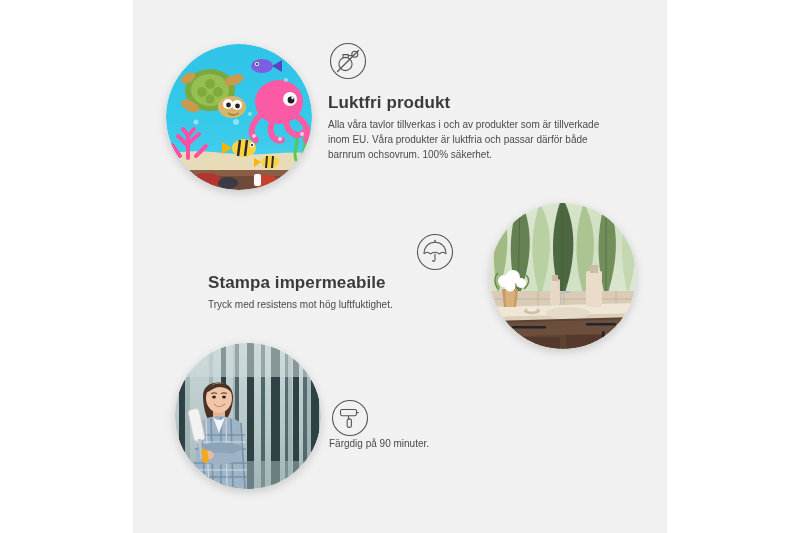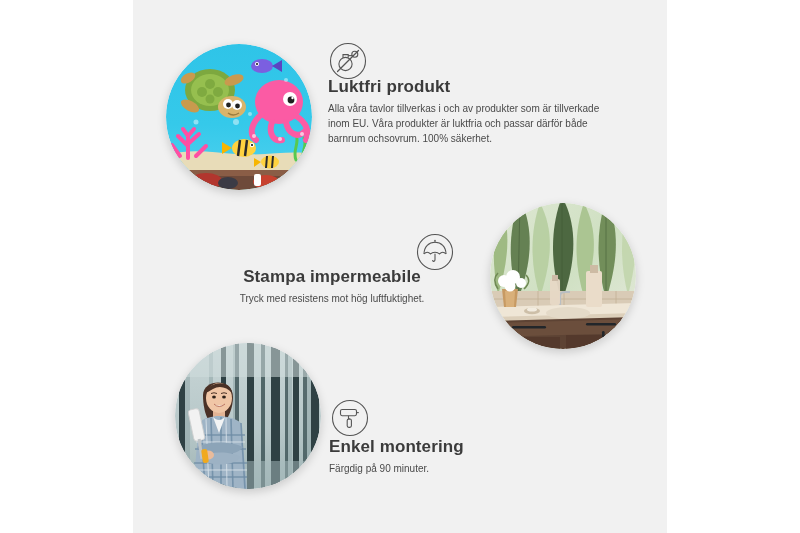--- a/index.html
+++ b/index.html
@@ -34,21 +34,21 @@
 
   .feature-text {
     position: absolute;
   }
 
   .feat-title {
     font-size: 17px;
     font-weight: bold;
     color: #3b3b3b;
     letter-spacing: 0.1px;
-    margin: 0 0 4px 0;
+    margin: 16px 0 4px 0;
     line-height: 1.25;
   }
   .feat-desc {
     font-size: 10px;
     color: #4a4a4a;
     line-height: 1.5;
     margin: 0;
   }
 
   
@@ -73,21 +73,21 @@
   .photo svg { display: block; }
 
   
   #block1-photo  { left: 33px;  top: 44px;  width: 146px; height: 146px; }
   #block1-icon   { left: 196px; top: 42px; }
   #block1-text   { left: 195px; top: 76px;  width: 295px; text-align: left; }
 
   
   #block2-photo  { left: 357px; top: 203px; width: 146px; height: 146px; }
   #block2-icon   { left: 283px; top: 233px; }
-  #block2-text   { left: 75px;  top: 266px; width: 248px; text-align: center; }
+  #block2-text   { left: 75px;  top: 256px; width: 248px; text-align: left; }
 
   
   #block3-photo  { left: 42px;  top: 343px; width: 146px; height: 146px; }
   #block3-icon   { left: 198px; top: 399px; }
   #block3-text   { left: 196px; top: 436px; width: 250px; text-align: left; }
 </style>
 </head>
 <body>
 
 <div class="page">
@@ -434,18 +434,17 @@
         <rect x="9.5" y="10.5" width="16" height="6.2" rx="1.6" fill="none" stroke="#555" stroke-width="1.1"></rect>
 
         <path d="M17.5 16.7 L17.5 20 L19.2 20" fill="none" stroke="#555" stroke-width="1.1"></path>
         <path d="M25.5 13.6 L27.8 13.6" fill="none" stroke="#555" stroke-width="1.1"></path>
 
         <rect x="16.2" y="20" width="4.2" height="8.4" rx="1.6" fill="none" stroke="#555" stroke-width="1.1"></rect>
       </svg>
     </div>
 
     <div class="feature-text" id="block3-text">
-      <h3 class="feat-title">Enkel montering</h3>
       <p class="feat-desc">Färgdig på 90 minuter.</p>
     </div>
 
   </div>
 </div>
 
 </body></html>

